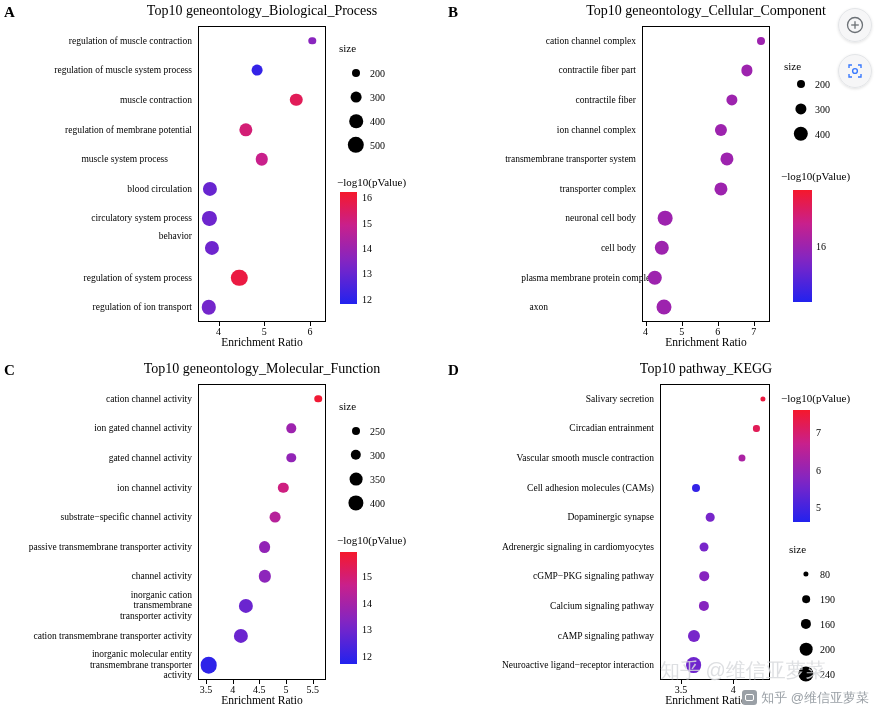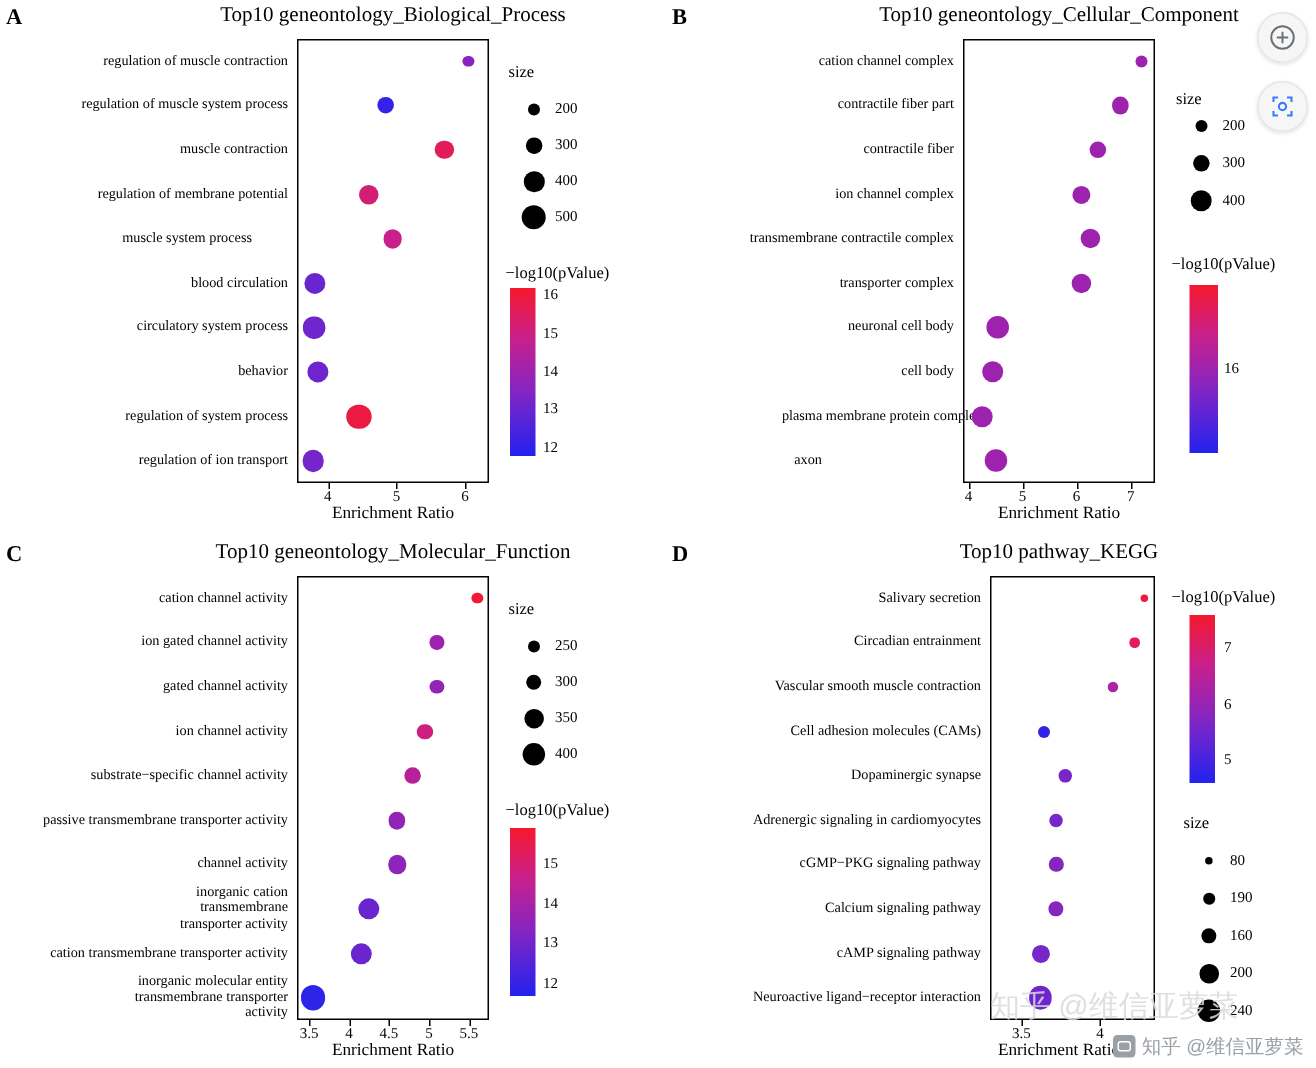--- a/index.html
+++ b/index.html
@@ -82,21 +82,21 @@
     <div class="panel-letter" style="left:4px;top:4px;">A</div>
     <div class="panel-title" style="left:262px;top:3px;transform:translateX(-50%);">Top10 geneontology_Biological_Process</div>
     <div class="plotbox" style="left:198px;top:26px;width:128px;height:296px;"></div>
     <div class="ylabel" style="left:0px;width:192px;top:40.8px;">regulation of muscle contraction</div>
     <div class="ylabel" style="left:0px;width:192px;top:70.4px;">regulation of muscle system process</div>
     <div class="ylabel" style="left:0px;width:192px;top:100px;">muscle contraction</div>
     <div class="ylabel" style="left:0px;width:192px;top:129.60000000000002px;">regulation of membrane potential</div>
     <div class="ylabel" style="left:0px;width:168px;top:159.20000000000002px;">muscle system process</div>
     <div class="ylabel" style="left:0px;width:192px;top:188.8px;">blood circulation</div>
     <div class="ylabel" style="left:0px;width:192px;top:218.4px;">circulatory system process</div>
-    <div class="ylabel" style="left:0px;width:192px;top:248px;">behavior</div>
+    <div class="ylabel" style="left:0px;width:192px;top:236px;">behavior</div>
     <div class="ylabel" style="left:0px;width:192px;top:277.6px;">regulation of system process</div>
     <div class="ylabel" style="left:0px;width:192px;top:307.2px;">regulation of ion transport</div>
     <div class="tickmark" style="left:218.57142857142858px;top:322px;"></div>
     <div class="xtick" style="left:218.57142857142858px;top:326px;">4</div>
     <div class="tickmark" style="left:264.2857142857143px;top:322px;"></div>
     <div class="xtick" style="left:264.2857142857143px;top:326px;">5</div>
     <div class="tickmark" style="left:310px;top:322px;"></div>
     <div class="xtick" style="left:310px;top:326px;">6</div>
     <div class="xaxis-title" style="left:262px;top:336px;">Enrichment Ratio</div>
     <div class="dot" style="left:312.2857142857143px;top:40.8px;width:7.44px;height:7.44px;background:rgb(137,37,190);"></div>
@@ -125,21 +125,21 @@
     <div class="cbar-label" style="left:362px;top:248px;">14</div>
     <div class="cbar-label" style="left:362px;top:222.54545454545453px;">15</div>
     <div class="cbar-label" style="left:362px;top:197.09090909090907px;">16</div>
     <div class="panel-letter" style="left:448px;top:4px;">B</div>
     <div class="panel-title" style="left:706px;top:3px;transform:translateX(-50%);">Top10 geneontology_Cellular_Component</div>
     <div class="plotbox" style="left:642px;top:26px;width:128px;height:296px;"></div>
     <div class="ylabel" style="left:0px;width:636px;top:40.8px;">cation channel complex</div>
     <div class="ylabel" style="left:0px;width:636px;top:70.4px;">contractile fiber part</div>
     <div class="ylabel" style="left:0px;width:636px;top:100px;">contractile fiber</div>
     <div class="ylabel" style="left:0px;width:636px;top:129.60000000000002px;">ion channel complex</div>
-    <div class="ylabel" style="left:0px;width:636px;top:159.20000000000002px;">transmembrane contractile complex</div>
+    <div class="ylabel" style="left:0px;width:636px;top:159.20000000000002px;">transmembrane transporter system</div>
     <div class="ylabel" style="left:0px;width:636px;top:188.8px;">transporter complex</div>
     <div class="ylabel" style="left:0px;width:636px;top:218.4px;">neuronal cell body</div>
     <div class="ylabel" style="left:0px;width:636px;top:248px;">cell body</div>
     <div class="ylabel" style="left:0px;width:636px;top:277.6px;padding-left:19px;">plasma membrane protein complex</div>
     <div class="ylabel" style="left:0px;width:548px;top:307.2px;text-align:right;">axon</div>
     <div class="tickmark" style="left:645.6056338028169px;top:322px;"></div>
     <div class="xtick" style="left:645.6056338028169px;top:326px;">4</div>
     <div class="tickmark" style="left:681.6619718309859px;top:322px;"></div>
     <div class="xtick" style="left:681.6619718309859px;top:326px;">5</div>
     <div class="tickmark" style="left:717.7183098591549px;top:322px;"></div>

